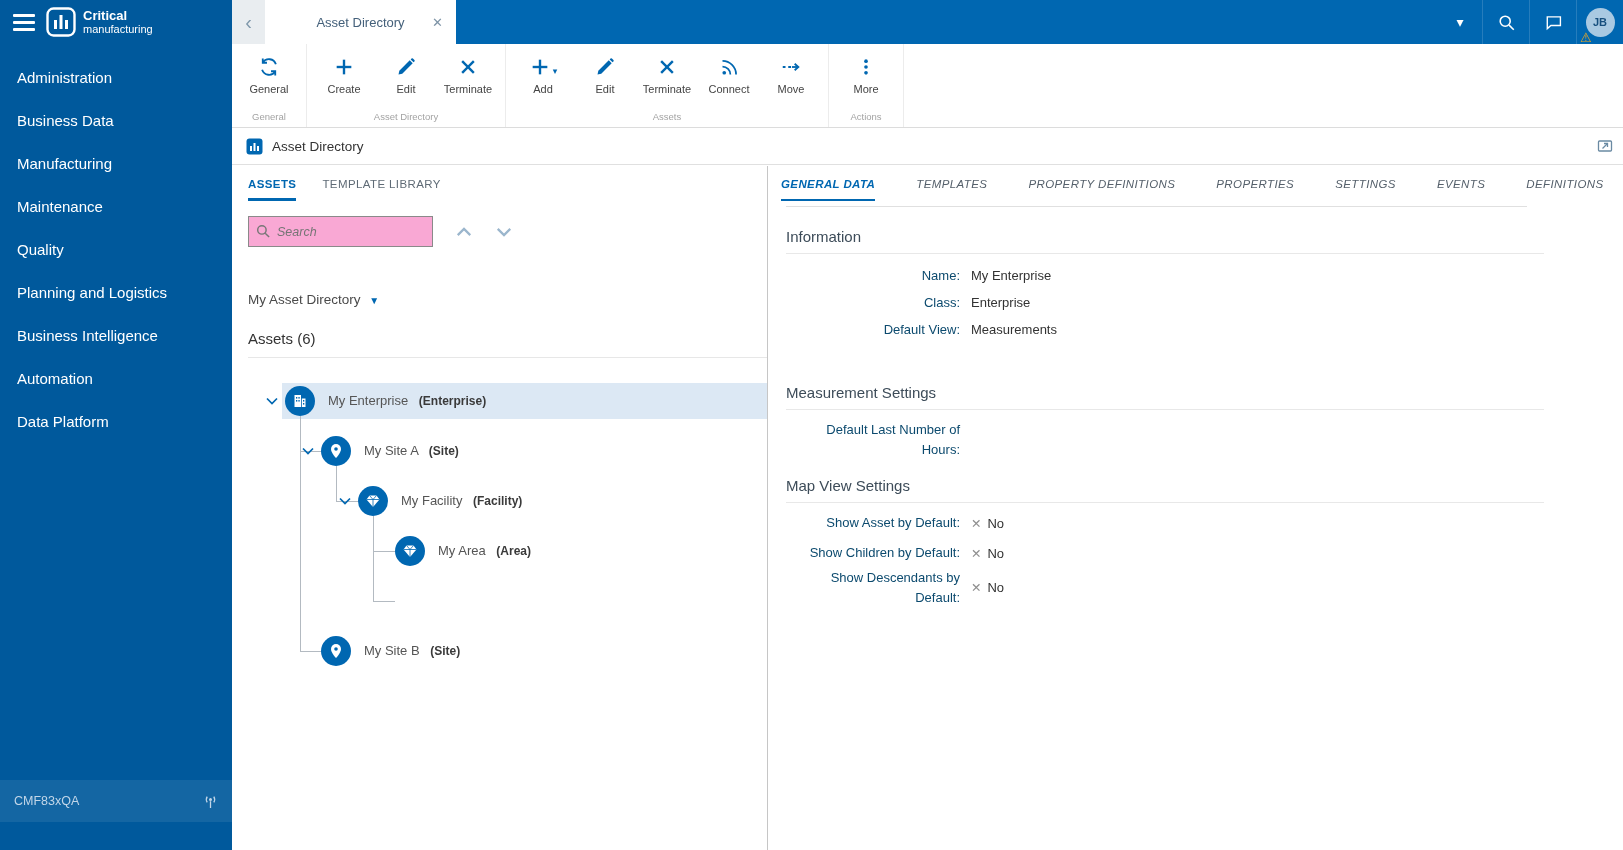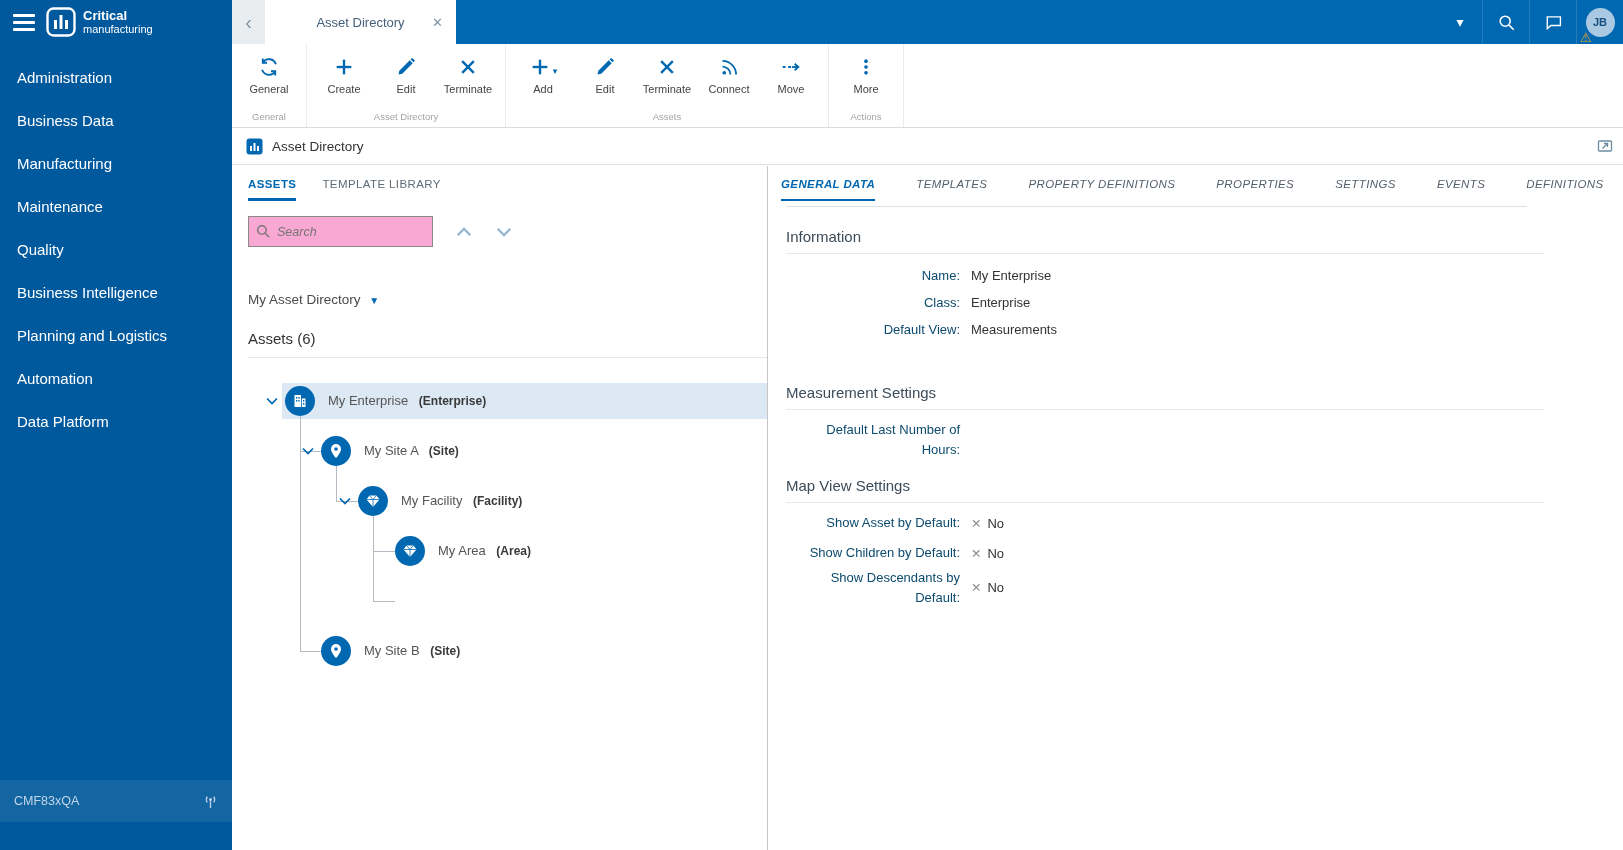--- a/index.html
+++ b/index.html
@@ -118,22 +118,22 @@
         <div class="brand-l1">Critical</div>
         <div class="brand-l2">manufacturing</div>
       </span>
     </div>
     <div class="nav">
       <div class="nav-item">Administration</div>
       <div class="nav-item">Business Data</div>
       <div class="nav-item">Manufacturing</div>
       <div class="nav-item">Maintenance</div>
       <div class="nav-item">Quality</div>
+      <div class="nav-item">Planning and Logistics</div>
       <div class="nav-item">Business Intelligence</div>
-      <div class="nav-item">Planning and Logistics</div>
       <div class="nav-item">Automation</div>
       <div class="nav-item">Data Platform</div>
     </div>
     <div class="sidebar-footer">
       <span>CMF83xQA</span>
       <span style="line-height:0;">
         <svg width="15" height="15" viewBox="0 0 15 15" fill="none" stroke="#c2d6e8" stroke-width="1.3">
           <path d="M7.5 14V7.2"></path>
           <circle cx="7.5" cy="5.5" r="1.5" fill="#c2d6e8" stroke="none"></circle>
           <path d="M4.2 2.6a5.6 5.6 0 0 0 0 5.8"></path>

